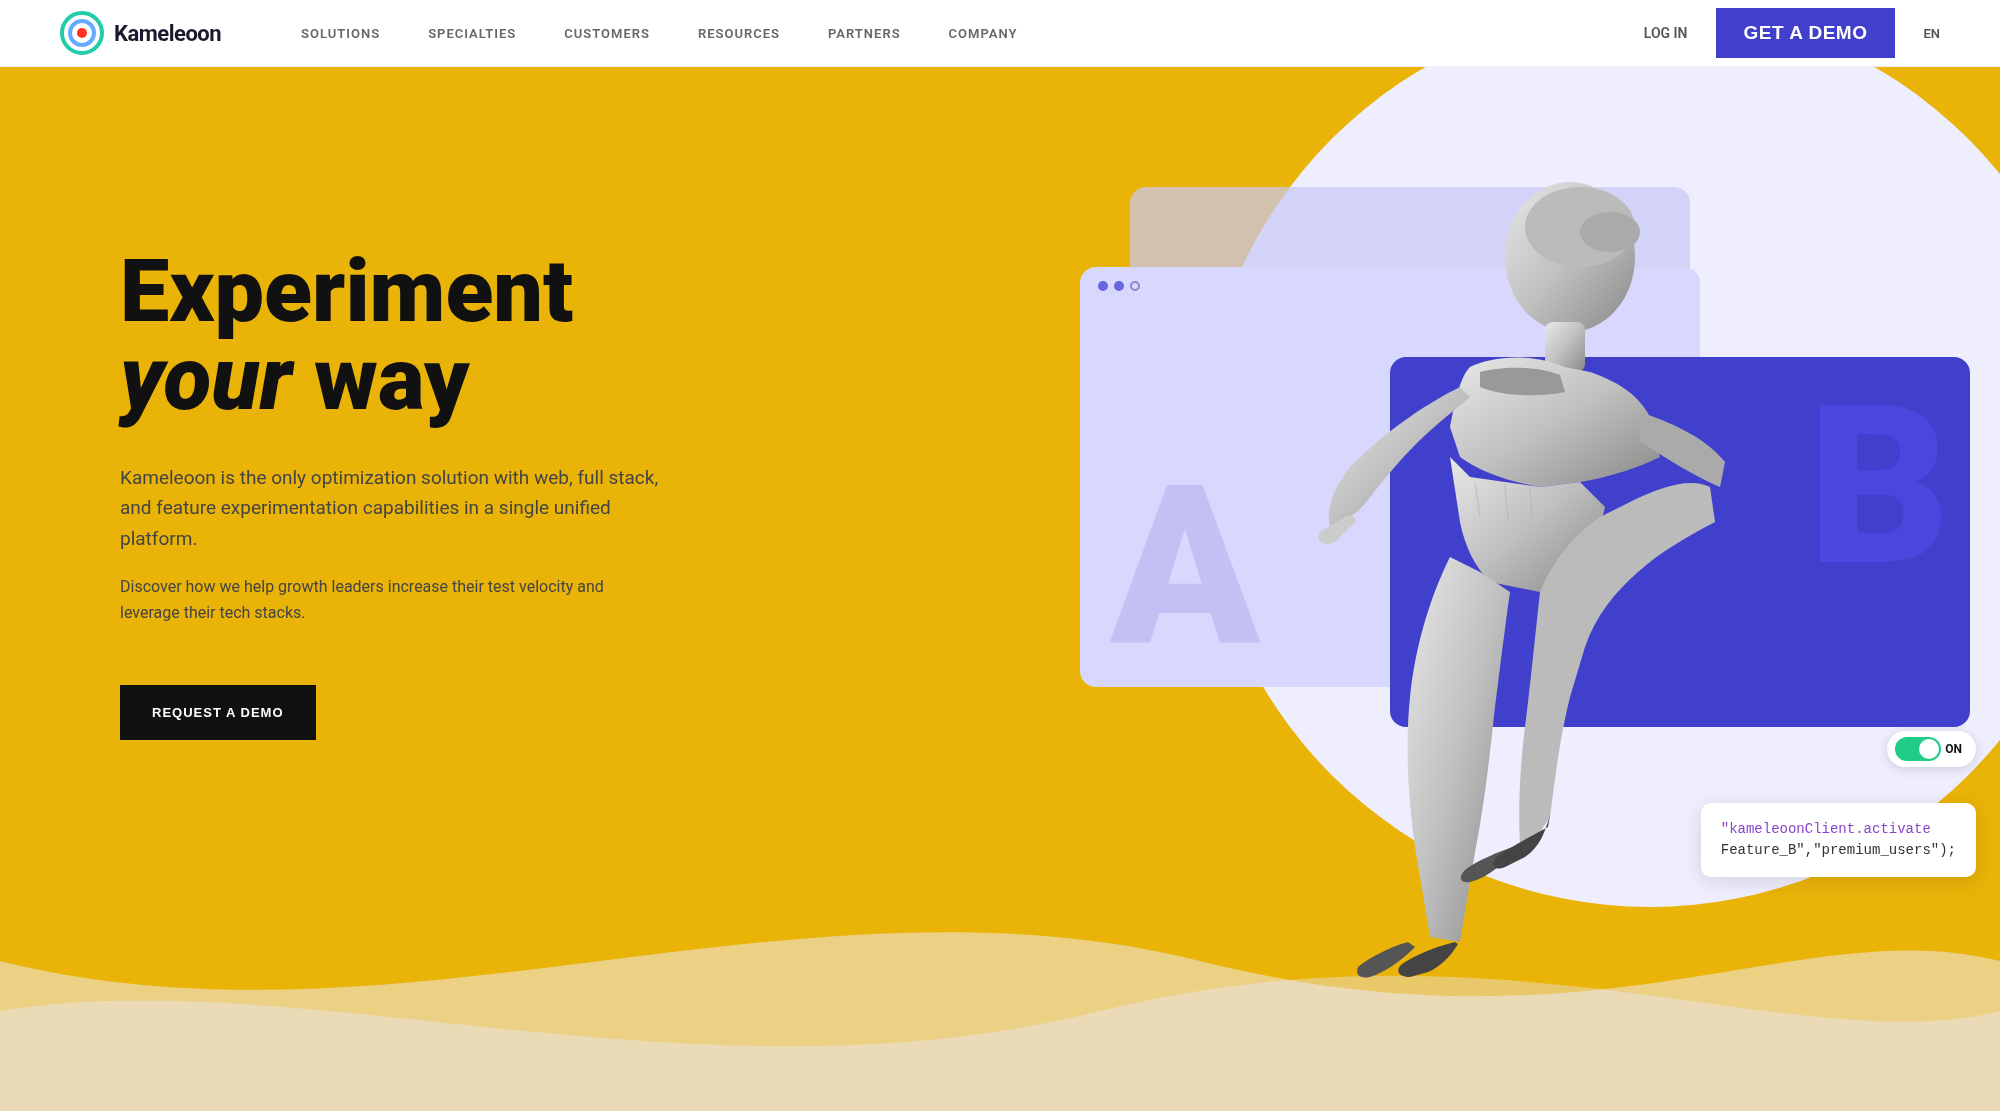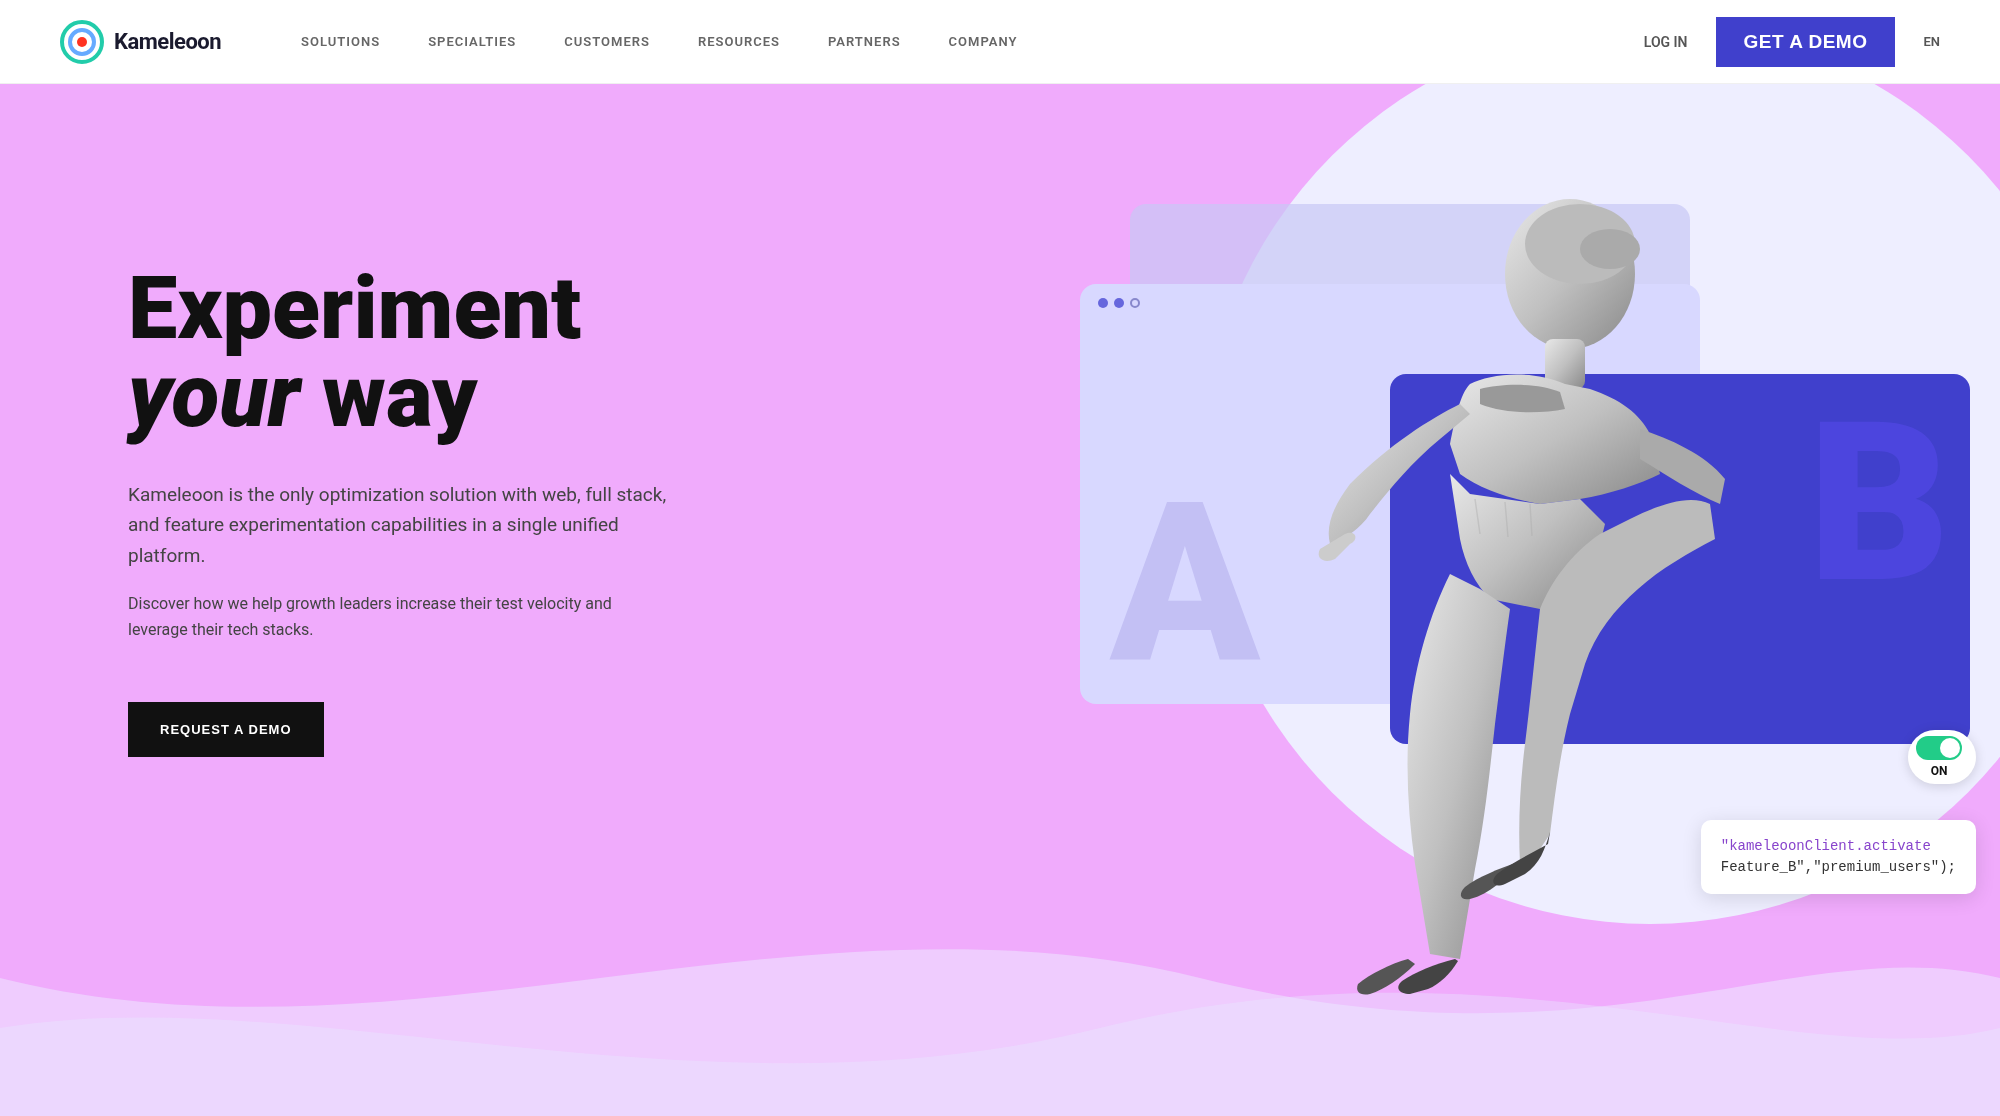--- a/index.html
+++ b/index.html
@@ -10,21 +10,21 @@
       overflow-x: hidden;
       width: 2000px;
       min-height: 1116px;
     }
 
     
     .navbar {
       display: flex;
       align-items: center;
       padding: 0 60px;
-      height: 84px;
+      height: 67px;
       background: #fff;
       border-bottom: 1px solid #f0f0f0;
       position: relative;
       z-index: 10;
     }
 
     .logo-area {
       display: flex;
       align-items: center;
       gap: 10px;
@@ -94,22 +94,21 @@
       color: #555;
       cursor: pointer;
     }
 
     
     .hero {
       position: relative;
       width: 100%;
       min-height: 1044px;
       overflow: hidden;
-      background: #f0abfc;
-      padding-left: 8px;
+      background: #eab308;
     }
 
     
     .hero-bg-blob {
       position: absolute;
       top: -60px;
       right: -100px;
       width: 900px;
       height: 900px;
       background: #eeeeff;
@@ -261,21 +260,20 @@
       bottom: 310px;
       right: 44px;
       background: #fff;
       border-radius: 30px;
       padding: 6px 14px 6px 8px;
       display: flex;
       align-items: center;
       gap: 4px;
       box-shadow: 0 2px 12px rgba(0,0,0,0.15);
       z-index: 5;
-      flex-direction: column;
     }
 
     .toggle-track {
       width: 46px;
       height: 24px;
       background: #22cc88;
       border-radius: 12px;
       position: relative;
     }
 

